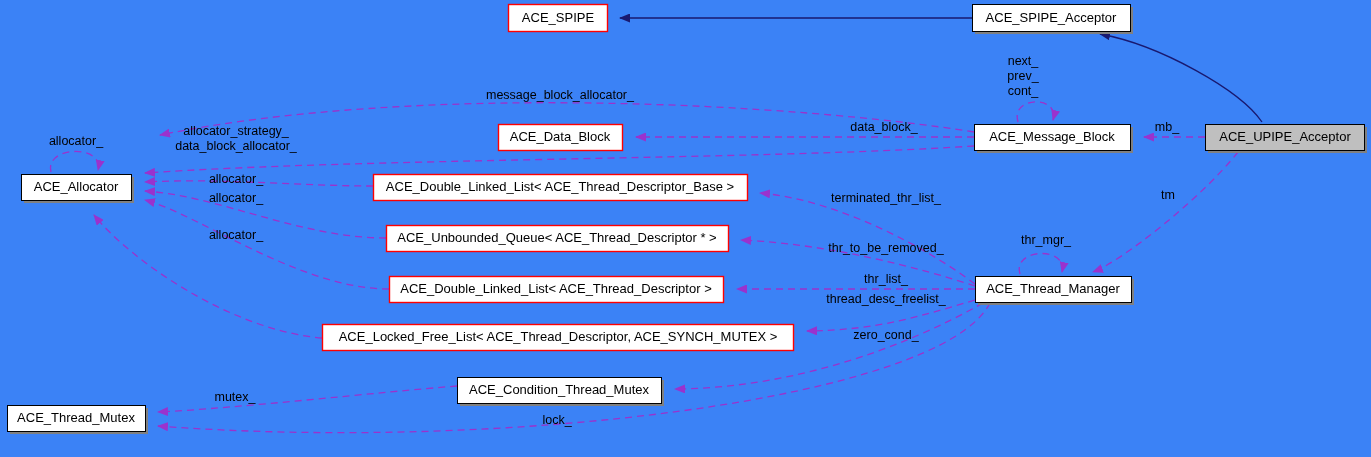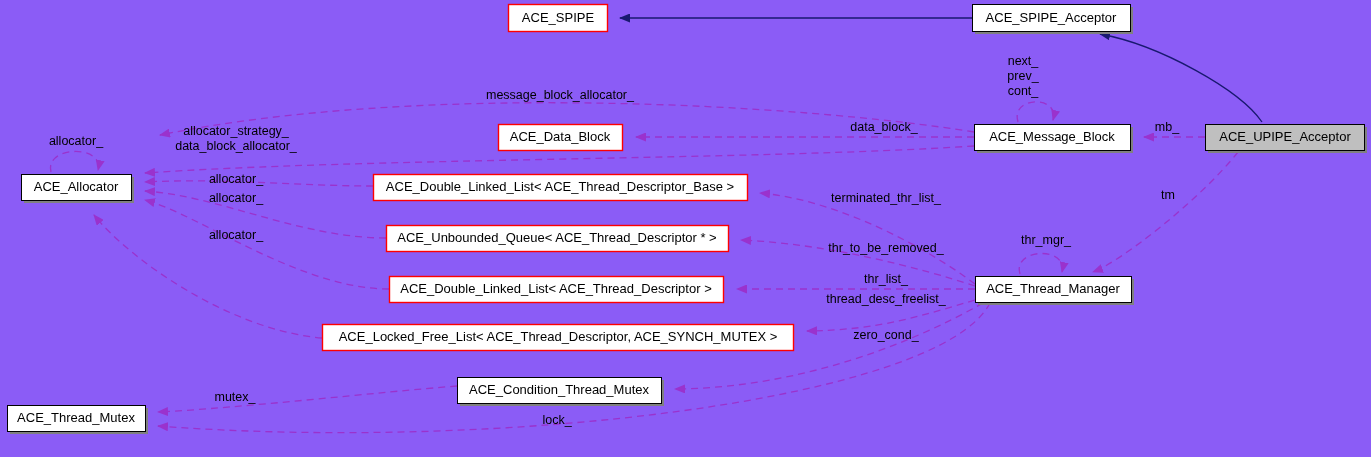--- a/index.html
+++ b/index.html
@@ -4,21 +4,21 @@
 <style>
   html, body {
     margin: 0;
     padding: 0;
     background: #ffffff;
   }
   #diagram-root {
     position: relative;
     width: 1371px;
     height: 457px;
-    background: #8b5cf6;
+    background: #3b82f6;
     font-family: "Liberation Sans", sans-serif;
     overflow: hidden;
   }
   svg#uml-canvas {
     position: absolute;
     top: 0;
     left: 0;
     width: 1371px;
     height: 457px;
   }

